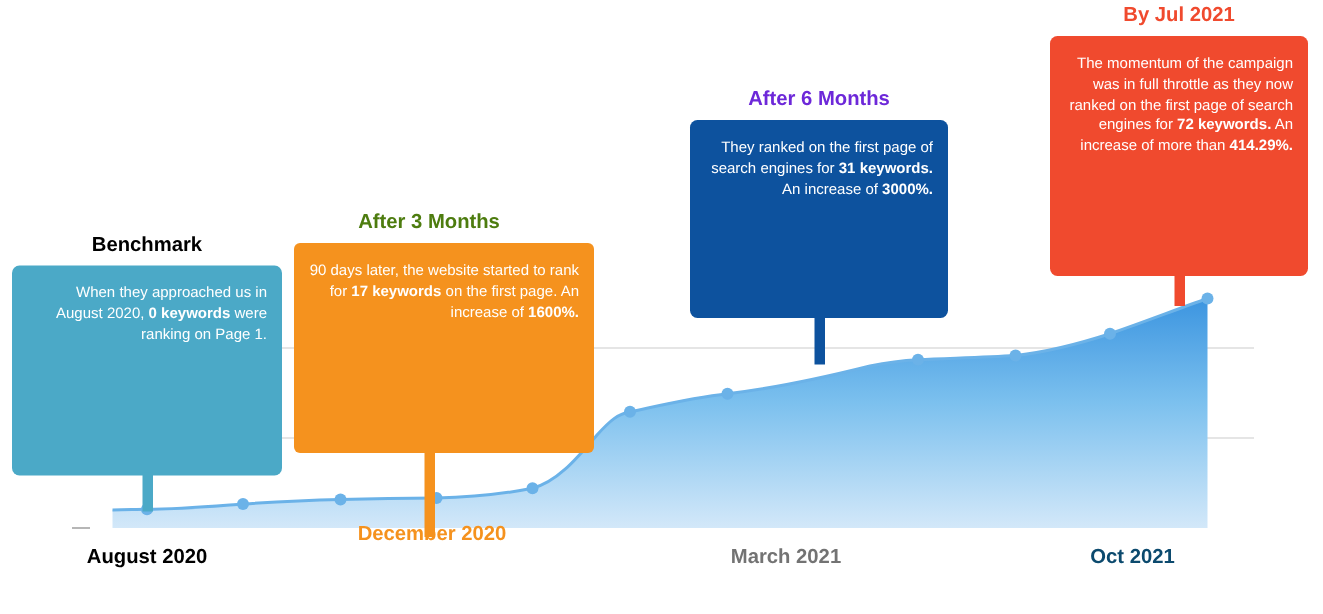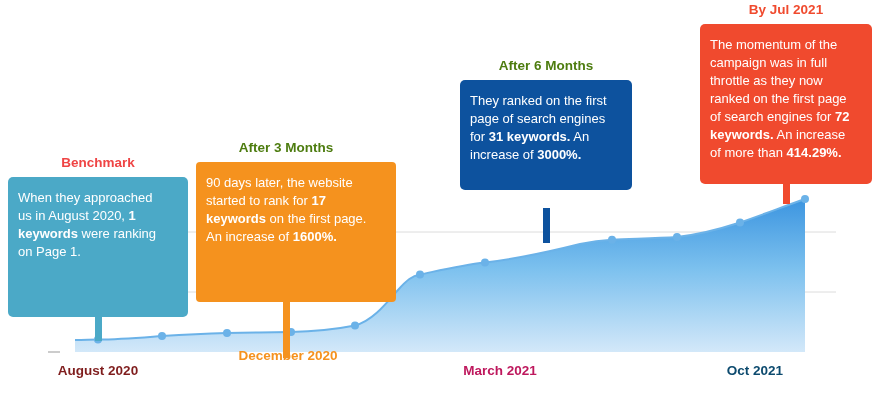--- a/index.html
+++ b/index.html
@@ -51,39 +51,39 @@
     font-size: 13.5px;
     font-weight: bold;
     white-space: nowrap;
   }
 
   .callout-box {
     position: absolute;
     left: 0;
     box-sizing: border-box;
     color: #ffffff;
-    font-size: 13px;
+    font-size: 10px;
     line-height: 1.38;
-    text-align: left;
-    padding: 12px 22px 10px 10px;
+    text-align: right;
+    padding: 12px 10px 10px 10px;
     display: flex;
     align-items: flex-start;
     justify-content: center;
   }
   .callout-box .txt { width: 100%; }
   .callout-box b { font-weight: bold; }
 
   .callout-stem {
     position: absolute;
     width: 7px;
   }
 
   
   #callout-benchmark { left: 8px; top: 155px; width: 180px; }
-  #callout-benchmark .callout-label { top: 0; color: #ef4444; }
+  #callout-benchmark .callout-label { top: 0; color: #000000; }
   #callout-benchmark .callout-box {
     top: 22px; width: 180px; height: 140px;
     background: #4BA9C7; border-radius: 5px;
   }
   #callout-benchmark .callout-stem {
     left: 87px; top: 160px; height: 26px; background: #4BA9C7;
   }
 
   
   #callout-3months { left: 196px; top: 140px; width: 180px; }
@@ -91,23 +91,23 @@
   #callout-3months .callout-box {
     top: 22px; width: 200px; height: 140px;
     background: #F5921E; border-radius: 4px;
   }
   #callout-3months .callout-stem {
     left: 87px; top: 160px; height: 58px; background: #F5921E;
   }
 
   
   #callout-6months { left: 460px; top: 58px; width: 172px; }
-  #callout-6months .callout-label { top: 0; color: #4d7c0f; }
+  #callout-6months .callout-label { top: 0; color: #6d28d9; }
   #callout-6months .callout-box {
-    top: 22px; width: 172px; height: 110px;
+    top: 22px; width: 172px; height: 132px;
     background: #0D529E; border-radius: 5px;
   }
   #callout-6months .callout-stem {
     left: 83px; top: 150px; height: 35px; background: #0D529E;
   }
 
   
   #callout-oct2021 { left: 700px; top: 2px; width: 172px; }
   #callout-oct2021 .callout-label { top: 0; color: #F04A2E; }
   #callout-oct2021 .callout-box {
@@ -119,23 +119,23 @@
   }
 
   
   .axis-label {
     position: absolute;
     font-size: 13.5px;
     font-weight: bold;
     white-space: nowrap;
     text-align: center;
   }
-  #axis-aug2020   { left: 28px;  top: 363px; width: 140px; color: #7f1d1d; }
+  #axis-aug2020   { left: 28px;  top: 363px; width: 140px; color: #000000; }
   #axis-dec2020   { left: 218px; top: 348px; width: 140px; color: #F5921E; }
-  #axis-mar2021   { left: 430px; top: 363px; width: 140px; color: #be185d; }
+  #axis-mar2021   { left: 454px; top: 363px; width: 140px; color: #737373; }
   #axis-oct2021   { left: 685px; top: 363px; width: 140px; color: #0c4a6e; }
 </style>
 </head>
 <body>
 
 <div id="stage">
 
   <svg id="plot" viewBox="0 0 882 409" preserveAspectRatio="none">
     <defs>
       <linearGradient id="areaFill" x1="0" y1="0" x2="0" y2="1">
@@ -195,21 +195,21 @@
       <circle cx="677" cy="237" r="4"></circle>
       <circle cx="740" cy="222.5" r="4"></circle>
       <circle cx="805" cy="199" r="4"></circle>
     </g>
   </svg>
 
 
   <div class="callout-group" id="callout-benchmark">
     <div class="callout-label">Benchmark</div>
     <div class="callout-box">
-      <span class="txt"><span>When they approached us in August 2020, </span><b>1 keywords</b><span> were ranking on Page 1.</span></span>
+      <span class="txt"><span>When they approached us in August 2020, </span><b>0 keywords</b><span> were ranking on Page 1.</span></span>
     </div>
     <div class="callout-stem"></div>
   </div>
 
   <div class="callout-group" id="callout-3months">
     <div class="callout-label">After 3 Months</div>
     <div class="callout-box">
       <span class="txt"><span>90 days later, the website started to rank for </span><b>17 keywords</b><span> on the first page. An increase of </span><b>1600%.</b></span>
     </div>
     <div class="callout-stem"></div>

